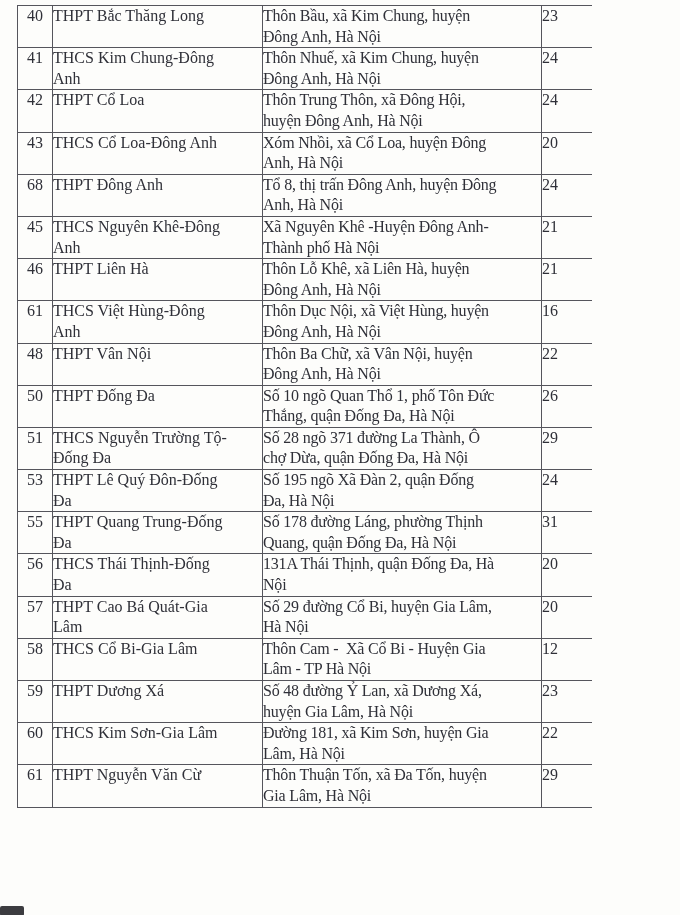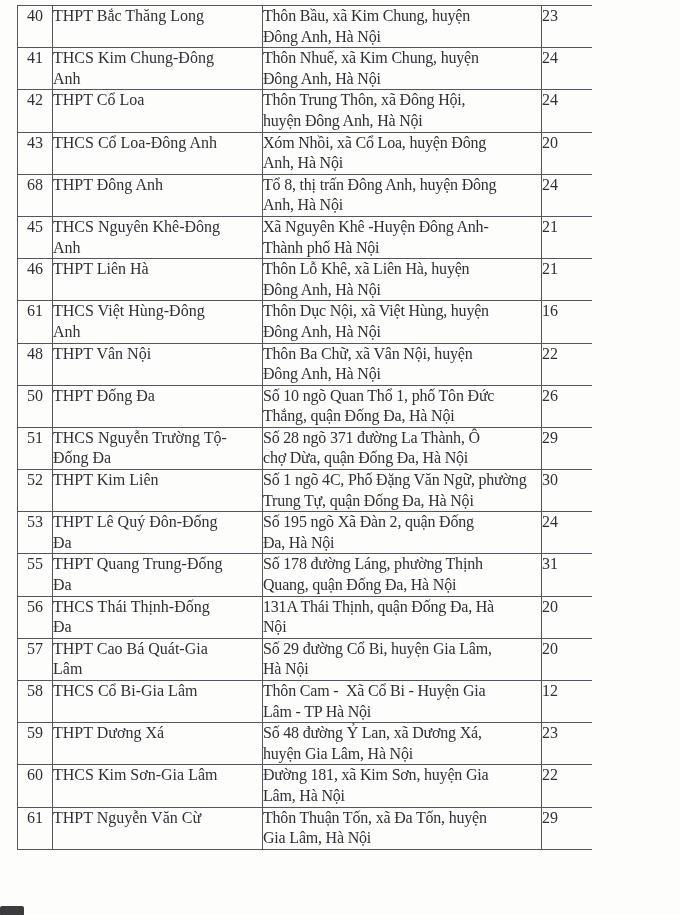--- a/index.html
+++ b/index.html
@@ -167,28 +167,20 @@
           <tr>
             <td class="c-no">51</td>
             <td class="c-name">THCS Nguyễn Trường Tộ-
 Đống Đa</td>
             <td class="c-addr">Số 28 ngõ 371 đường La Thành, Ô
 chợ Dừa, quận Đống Đa, Hà Nội</td>
             <td class="c-v1">29</td>
             <td class="c-v2">2</td>
           </tr>
           <tr>
-            <td class="c-no">52</td>
-            <td class="c-name">THPT Kim Liên</td>
-            <td class="c-addr">Số 1 ngõ 4C, Phố Đặng Văn Ngữ, phường
-Trung Tự, quận Đống Đa, Hà Nội</td>
-            <td class="c-v1">30</td>
-            <td class="c-v2">2</td>
-          </tr>
-          <tr>
             <td class="c-no">53</td>
             <td class="c-name">THPT Lê Quý Đôn-Đống
 Đa</td>
             <td class="c-addr">Số 195 ngõ Xã Đàn 2, quận Đống
 Đa, Hà Nội</td>
             <td class="c-v1">24</td>
             <td class="c-v2">2</td>
           </tr>
           <tr>
             <td class="c-no">55</td>

